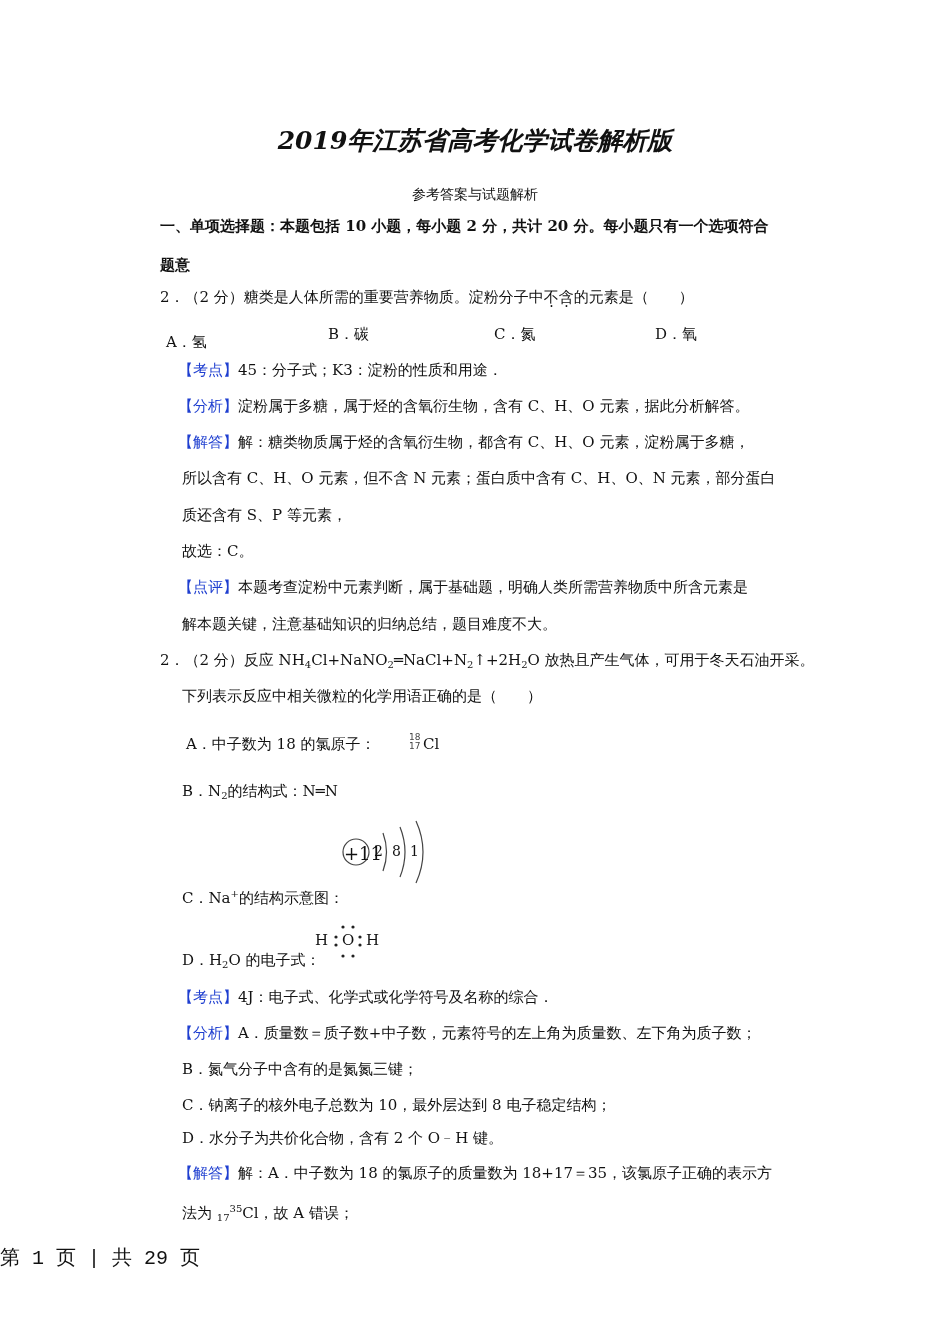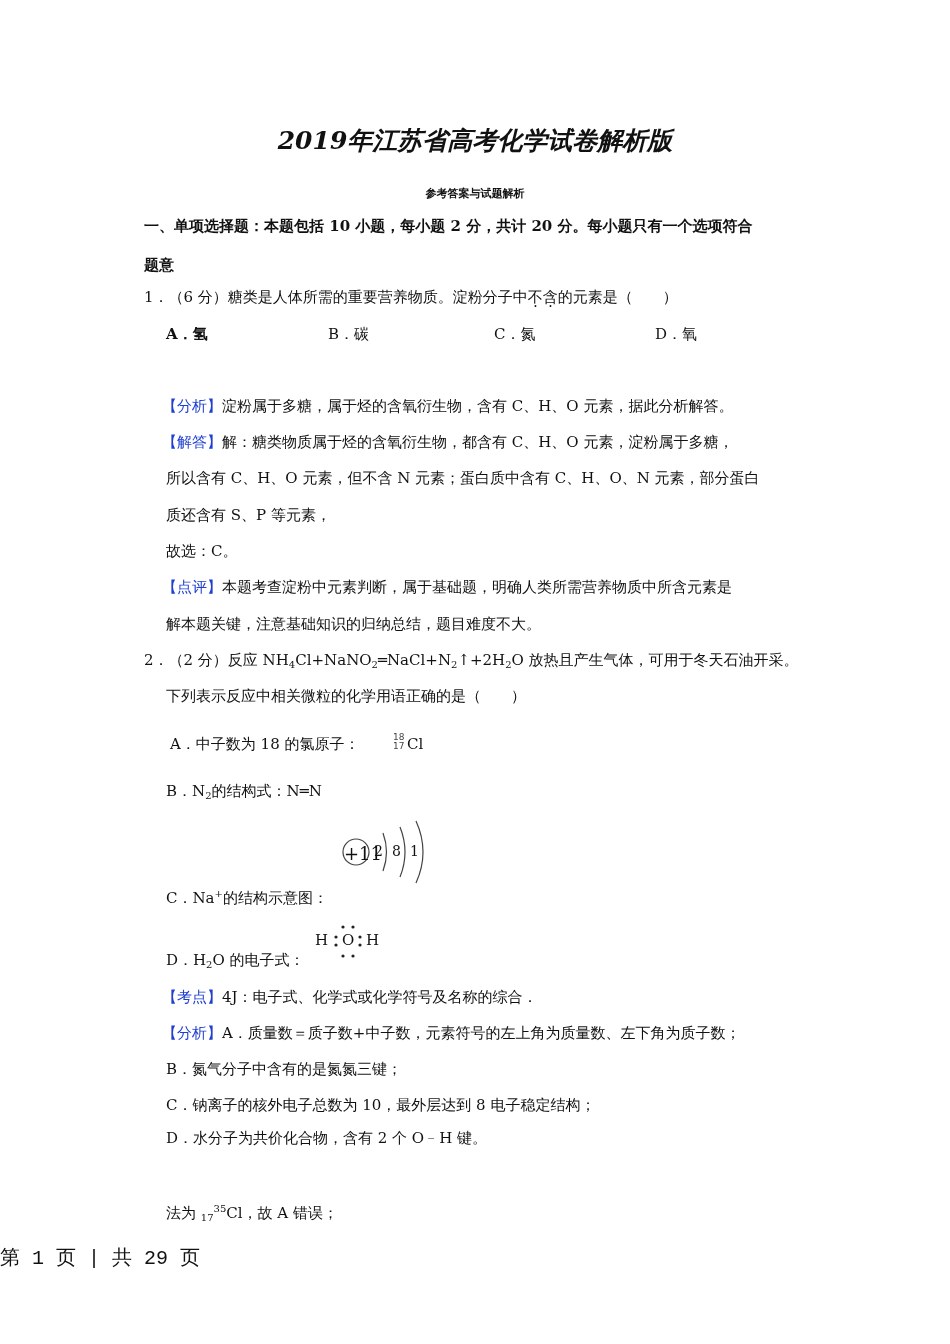--- a/index.html
+++ b/index.html
@@ -2,22 +2,22 @@
 <html><head>
 <meta charset="utf-8">
 <style>
   html, body { margin: 0; padding: 0; background: #ffffff; }
   body { width: 950px; height: 1344px; position: relative; overflow: hidden;
          font-family: "DejaVu Serif", "Liberation Serif", serif; color: #111; }
   .page { position: absolute; left: 0; top: 0; width: 950px; height: 1344px; }
   .title { position: absolute; left: 0; right: 0; top: 124px; text-align: center;
            font-size: 25px; font-weight: bold; letter-spacing: 0px; font-style: italic; }
   .subtitle { position: absolute; left: 0; right: 0; top: 186px; text-align: center;
-              font-size: 11px; font-weight: bold; font-family: "DejaVu Sans", sans-serif; }
-  .line { position: absolute; font-size: 15px; white-space: nowrap; line-height: 20px; }
+              font-size: 14px; font-weight: normal; font-family: "DejaVu Sans", sans-serif; }
+  .line { position: absolute; font-size: 15px; white-space: nowrap; line-height: 20px; margin-left: 16px; }
   .bold { font-weight: bold; }
   .tag { color: #1f3fd0; }
   .sub { font-size: 10px; vertical-align: -3px; }
   .sup { font-size: 10px; vertical-align: 6px; }
   .emph { position: relative; }
   .emph::after { content: "·"; position: absolute; left: 50%; bottom: -10px; transform: translateX(-50%); font-size: 14px; }
   .opt { position: absolute; font-size: 15px; }
   .footer { position: absolute; left: 0; right: 0; top: 1244px; text-align: left;
             font-size: 20px; font-family: Liberation Mono, monospace; }
   .iso { display: inline-block; position: relative; width: 16px; height: 20px; vertical-align: -4px; font-size: 9px; font-family: "DejaVu Sans", sans-serif; color: #444; }
@@ -30,27 +30,30 @@
 
 <div class="page">
 
   <div class="title">2019年江苏省高考化学试卷解析版</div>
   <div class="subtitle">参考答案与试题解析</div>
 
   <div class="line bold" style="left:144px; top:216px;">一、单项选择题：本题包括 10 小题，每小题 2 分，共计 20 分。每小题只有一个选项符合</div>
   <div class="line bold" style="left:144px; top:255px;">题意</div>
 
   <div class="line" style="left:144px; top:287px;">
-    <span>1．（6 分）糖类是人体所需的重要营养物质。淀粉分子中</span><span class="emph">不</span><span class="emph">含</span><span>的元素是（　　）</span>
+    <span>2．（2 分）糖类是人体所需的重要营养物质。淀粉分子中</span><span class="emph">不</span><span class="emph">含</span><span>的元素是（　　）</span>
   </div>
-  <div class="opt" style="left:166px; top:325px;font-weight:bold;">A．氢</div>
+  <div class="opt" style="left:166px; top:333px;">A．氢</div>
   <div class="opt" style="left:328px; top:325px;">B．碳</div>
   <div class="opt" style="left:494px; top:325px;">C．氮</div>
   <div class="opt" style="left:655px; top:325px;">D．氧</div>
 
+  <div class="line" style="left:162px; top:360px;">
+    <span class="tag">【考点】</span><span>45：分子式；K3：淀粉的性质和用途．</span>
+  </div>
   <div class="line" style="left:162px; top:396px;">
     <span class="tag">【分析】</span><span>淀粉属于多糖，属于烃的含氧衍生物，含有 C、H、O 元素，据此分析解答。</span>
   </div>
   <div class="line" style="left:162px; top:432px;">
     <span class="tag">【解答】</span><span>解：糖类物质属于烃的含氧衍生物，都含有 C、H、O 元素，淀粉属于多糖，</span>
   </div>
   <div class="line" style="left:166px; top:468px;">所以含有 C、H、O 元素，但不含 N 元素；蛋白质中含有 C、H、O、N 元素，部分蛋白</div>
   <div class="line" style="left:166px; top:505px;">质还含有 S、P 等元素，</div>
   <div class="line" style="left:166px; top:541px;">故选：C。</div>
   <div class="line" style="left:162px; top:577px;">
@@ -110,18 +113,21 @@
 
   <div class="line" style="left:162px; top:987px;">
     <span class="tag">【考点】</span><span>4J：电子式、化学式或化学符号及名称的综合．</span>
   </div>
   <div class="line" style="left:162px; top:1023px;">
     <span class="tag">【分析】</span><span>A．质量数＝质子数+中子数，元素符号的左上角为质量数、左下角为质子数；</span>
   </div>
   <div class="line" style="left:166px; top:1059px;text-align:center;">B．氮气分子中含有的是氮氮三键；</div>
   <div class="line" style="left:166px; top:1095px;">C．钠离子的核外电子总数为 10，最外层达到 8 电子稳定结构；</div>
   <div class="line" style="left:166px; top:1128px;">D．水分子为共价化合物，含有 2 个 O﹣H 键。</div>
+  <div class="line" style="left:162px; top:1163px;">
+    <span class="tag">【解答】</span><span>解：A．中子数为 18 的氯原子的质量数为 18+17＝35，该氯原子正确的表示方</span>
+  </div>
   <div class="line" style="left:166px; top:1199px;">
     <span>法为 </span><span class="sub">17</span><span class="sup">35</span><span>Cl，故 A 错误；</span>
   </div>
 
   <div class="footer">第 1 页 | 共 29 页</div>
 </div>
 
 </body></html>

